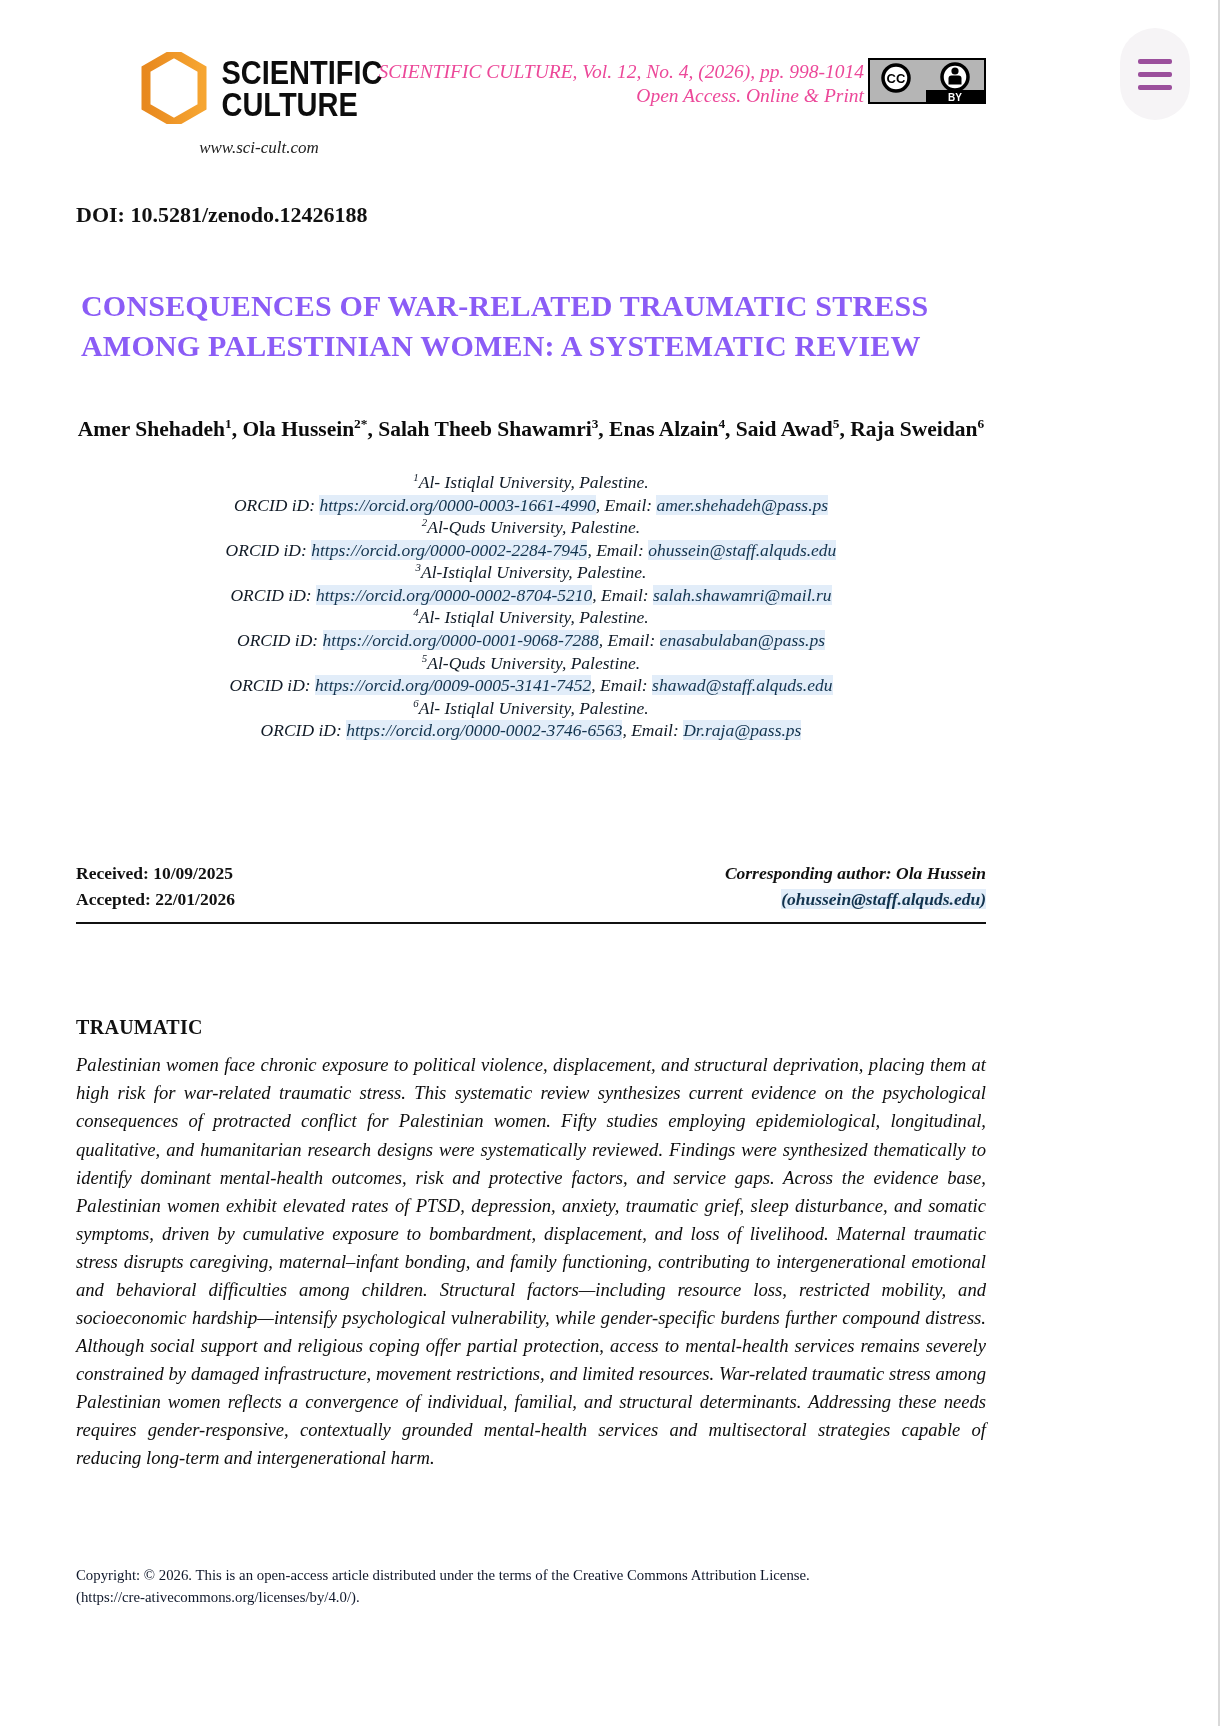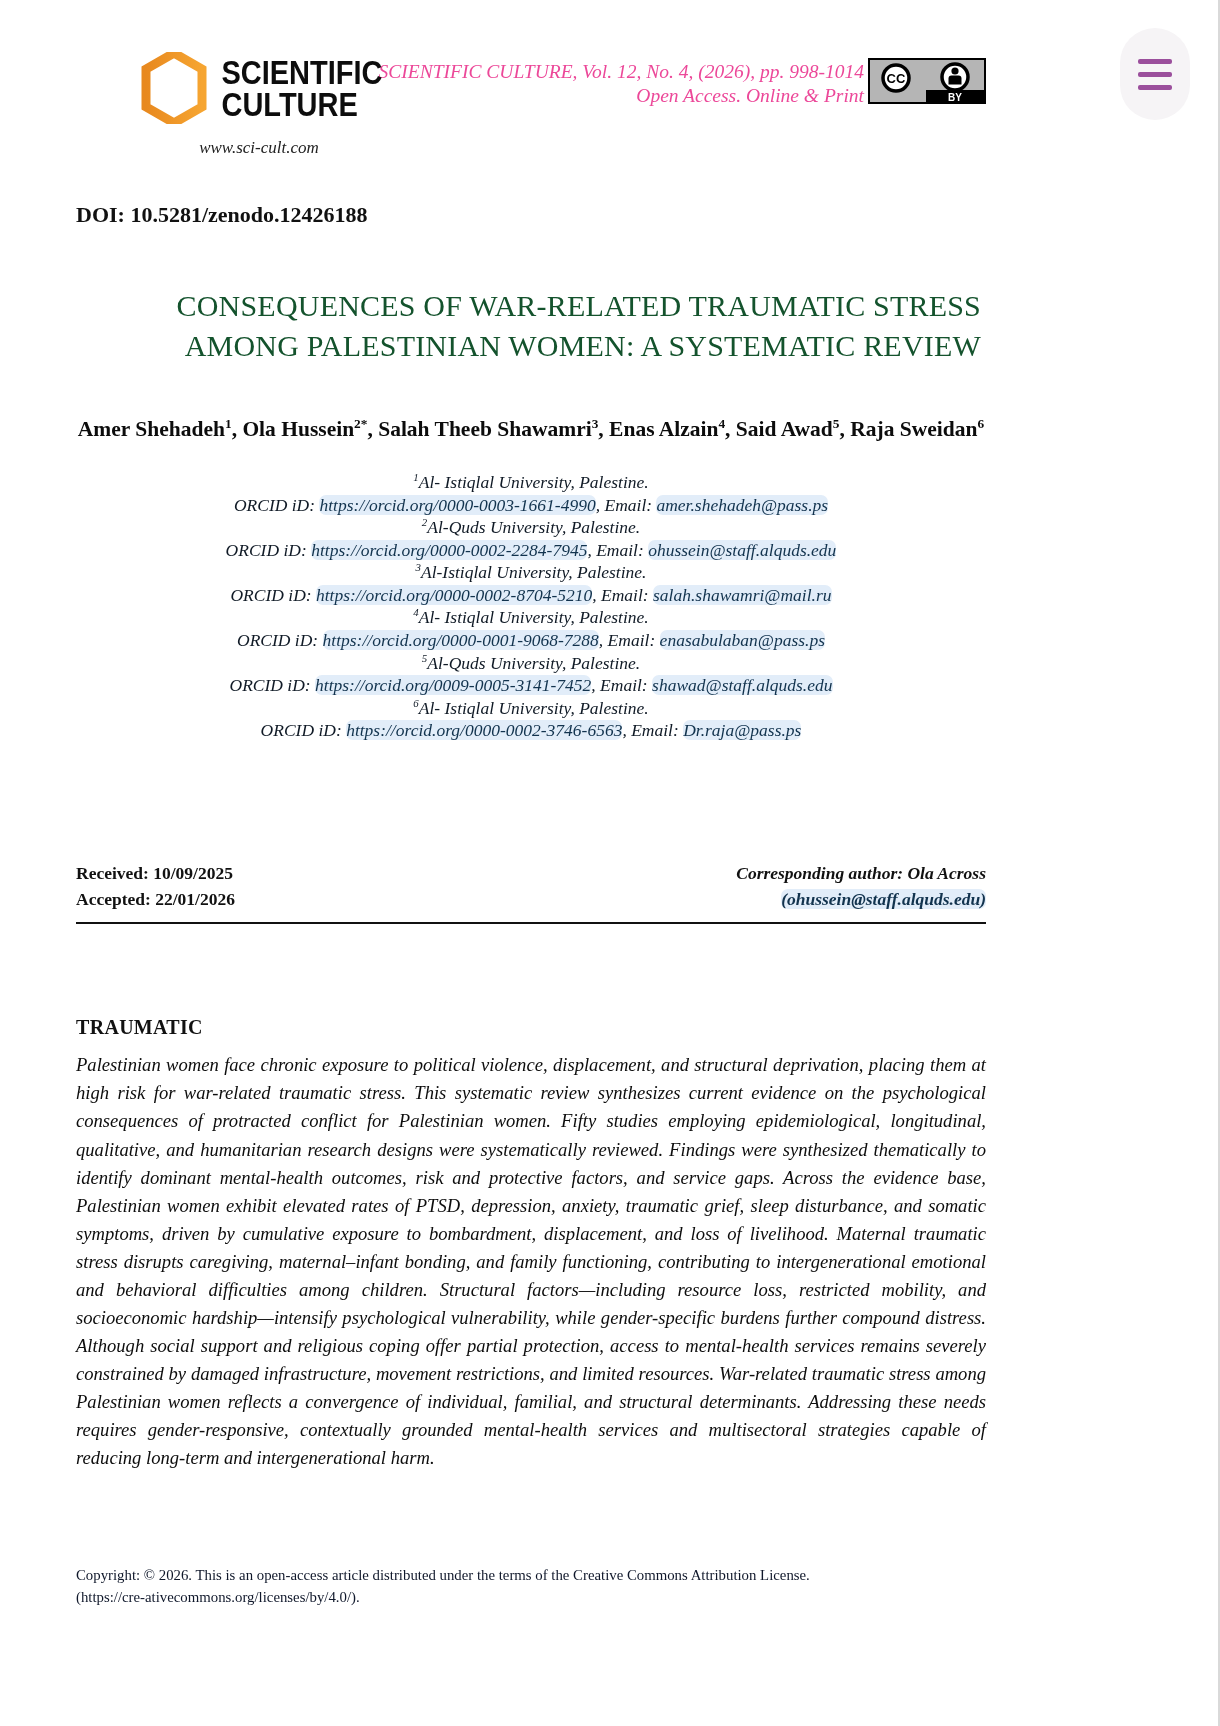--- a/index.html
+++ b/index.html
@@ -33,35 +33,35 @@
   .logo-text{font-family:"Liberation Sans", sans-serif;font-weight:800;font-size:29px;line-height:0.95;letter-spacing:0px;color:#0d0d0d;text-align:left;transform:scaleY(1.12);}
   .logo-site{font-style:italic;font-size:17px;margin-top:10px;color:#222;}
   .header-meta{flex:1;text-align:right;font-style:italic;font-size:19.5px;line-height:1.25;padding-top:8px;color:#ec4899;}
   .cc-badge{margin-left:4px;margin-top:6px;flex:0 0 auto;}
 
   
   .doi{font-weight:bold;font-size:22px;margin-top:44px;}
 
   
   .title{
-    text-align:right;font-weight:normal;font-size:30px;line-height:1.33;
-    margin:58px auto 0 auto;width:900px;color:#14532d;letter-spacing:0.2px;
+    text-align:left;font-weight:bold;font-size:30px;line-height:1.33;
+    margin:58px auto 0 auto;width:900px;color:#8b5cf6;letter-spacing:0.2px;
   }
 
   
   .authors{
     text-align:center;font-weight:bold;font-size:21.5px;line-height:1.45;
     margin-top:48px;color:#0c0c0c;
   }
   .authors sup{font-size:0.62em;}
 
   
   .affiliations{margin-top:26px;text-align:center;font-style:italic;font-size:17.5px;line-height:1.29;color:#101a26;}
   .affiliations sup{font-size:0.62em;}
-  .hl{background:#e2edf9;color:#12334e;border-radius:7px;}
+  .hl{background:#e2edf9;color:#12334e;}
   .aff-line{white-space:nowrap;}
 
   
   .meta-row{display:flex;justify-content:space-between;margin-top:118px;font-size:17.5px;}
   .meta-left{font-weight:bold;line-height:1.5;}
   .meta-right{font-weight:bold;font-style:italic;text-align:right;line-height:1.5;}
   .rule{border:none;border-top:2.5px solid #111;margin:10px 0 0 0;}
 
   
   .abstract-heading{font-weight:bold;font-size:20px;margin-top:92px;letter-spacing:0.3px;}
@@ -147,21 +147,21 @@
         <div><sup>6</sup>Al- Istiqlal University, Palestine.</div>
         <div class="aff-line">ORCID iD: <span class="hl">https://orcid.org/0000-0002-3746-6563</span>, Email: <span class="hl">Dr.raja@pass.ps</span></div>
       </div>
 
     <div class="meta-row">
       <div class="meta-left">
         <div>Received: 10/09/2025</div>
         <div>Accepted: 22/01/2026</div>
       </div>
       <div class="meta-right">
-        <div>Corresponding author: Ola Across</div>
+        <div>Corresponding author: Ola Hussein</div>
         <div><span class="hl">(ohussein@staff.alquds.edu)</span></div>
       </div>
     </div>
     <hr class="rule">
 
     <div class="abstract-heading">TRAUMATIC</div>
     <p class="abstract-text">Palestinian women face chronic exposure to political violence, displacement, and structural deprivation, placing them at high risk for war-related traumatic stress. This systematic review synthesizes current evidence on the psychological consequences of protracted conflict for Palestinian women. Fifty studies employing epidemiological, longitudinal, qualitative, and humanitarian research designs were systematically reviewed. Findings were synthesized thematically to identify dominant mental-health outcomes, risk and protective factors, and service gaps. Across the evidence base, Palestinian women exhibit elevated rates of PTSD, depression, anxiety, traumatic grief, sleep disturbance, and somatic symptoms, driven by cumulative exposure to bombardment, displacement, and loss of livelihood. Maternal traumatic stress disrupts caregiving, maternal–infant bonding, and family functioning, contributing to intergenerational emotional and behavioral difficulties among children. Structural factors—including resource loss, restricted mobility, and socioeconomic hardship—intensify psychological vulnerability, while gender-specific burdens further compound distress. Although social support and religious coping offer partial protection, access to mental-health services remains severely constrained by damaged infrastructure, movement restrictions, and limited resources. War-related traumatic stress among Palestinian women reflects a convergence of individual, familial, and structural determinants. Addressing these needs requires gender-responsive, contextually grounded mental-health services and multisectoral strategies capable of reducing long-term and intergenerational harm.</p>
 
     <div class="copyright">
       <div>Copyright: © 2026. This is an open-access article distributed under the terms of the Creative Commons Attribution License.</div>

